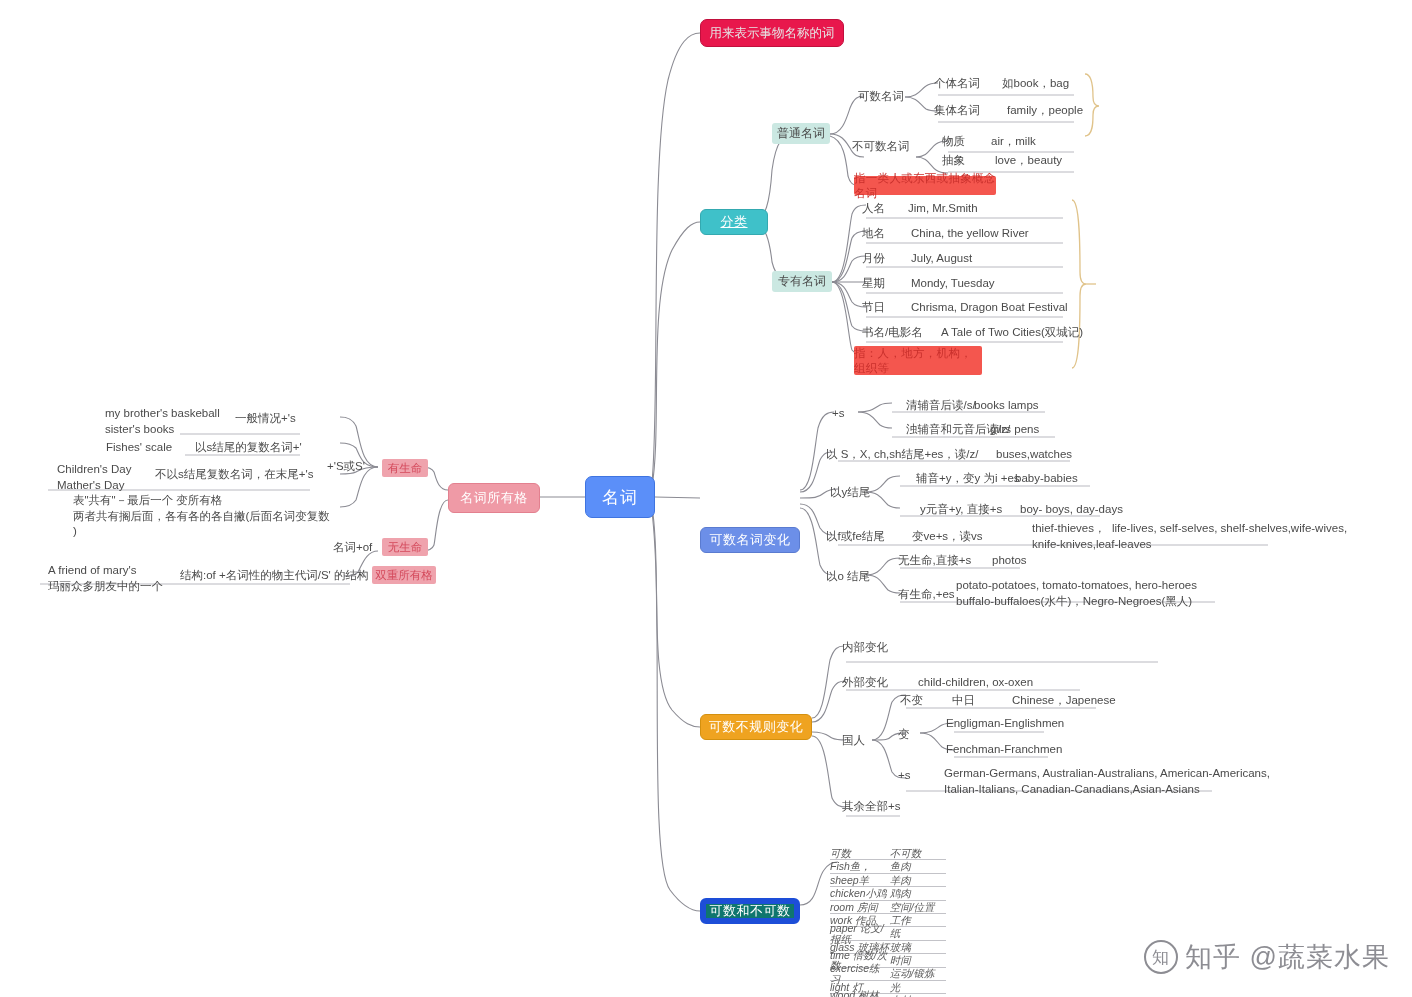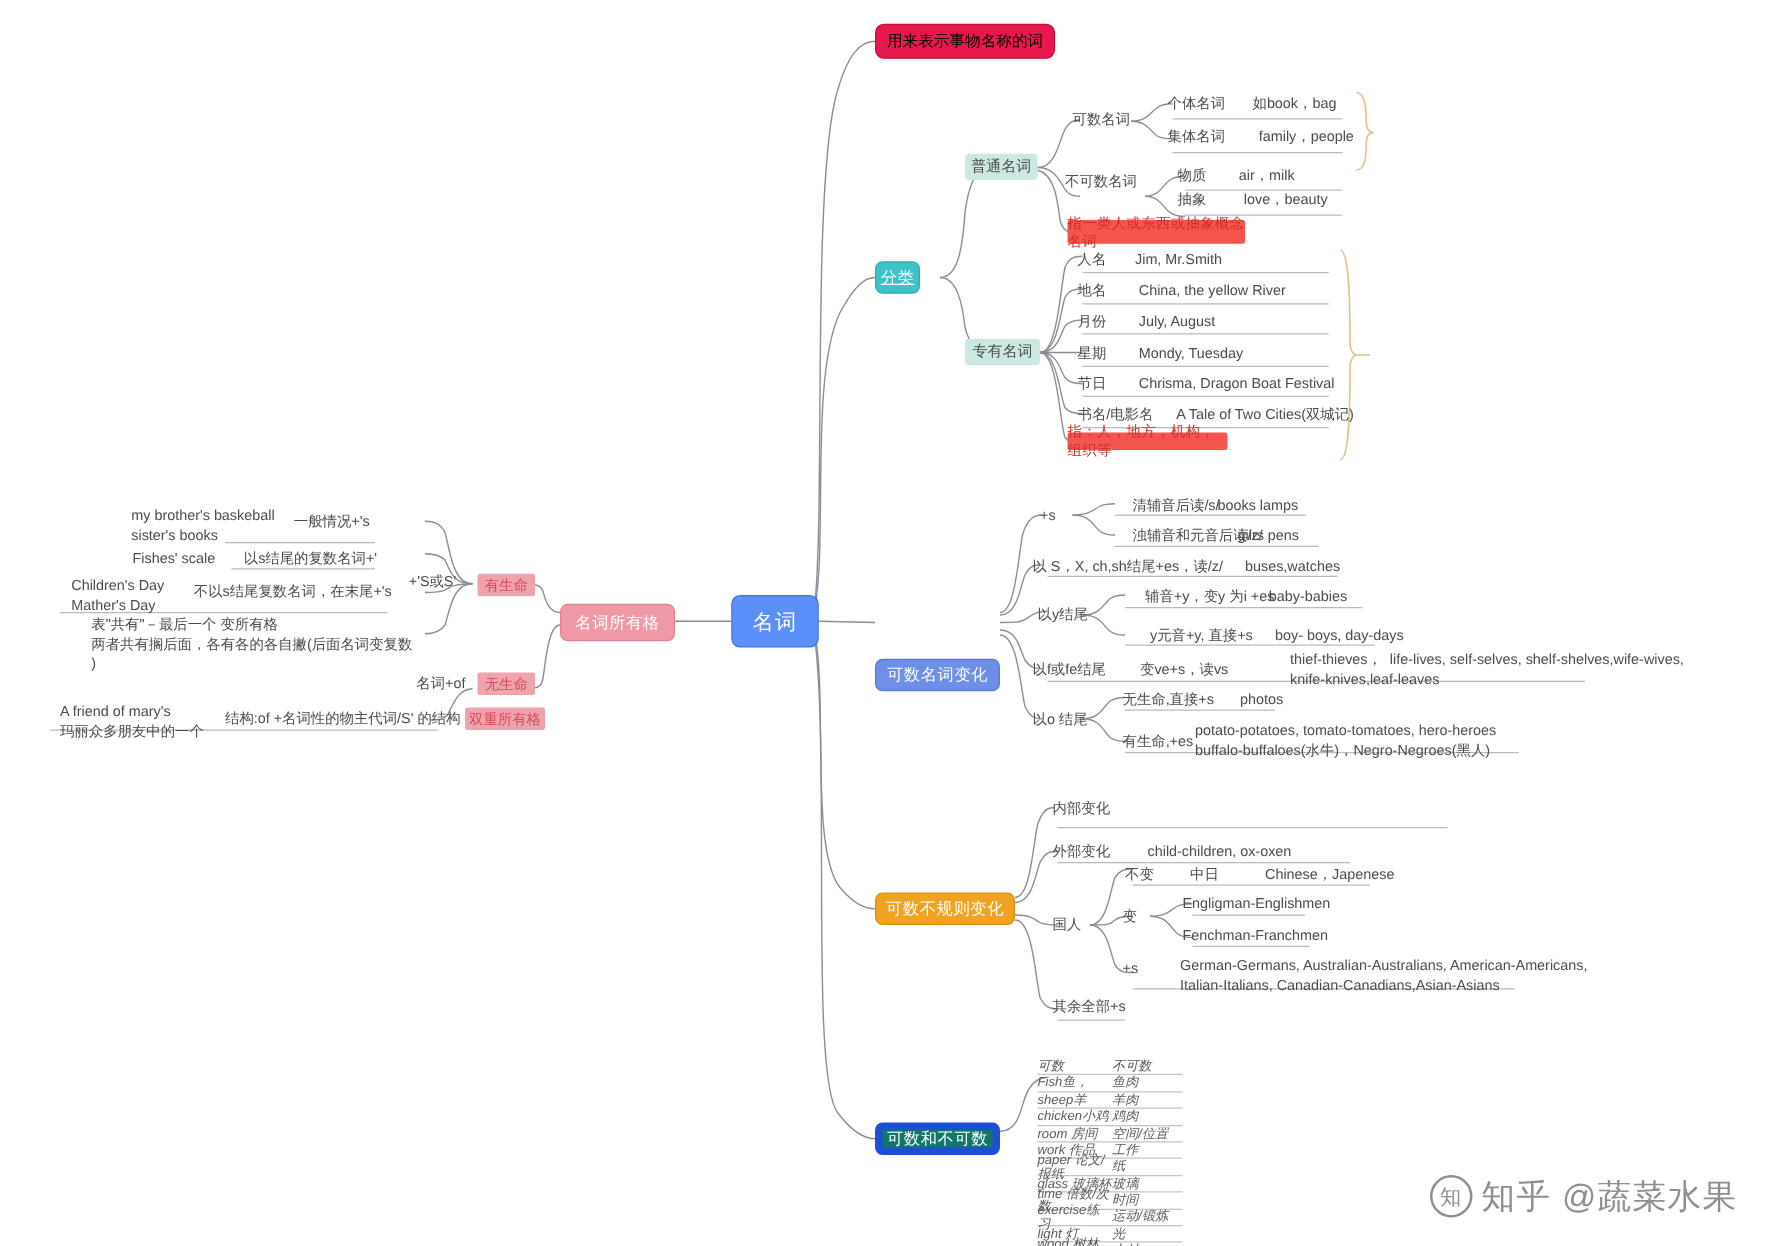--- a/index.html
+++ b/index.html
@@ -41,21 +41,21 @@
     display:flex;align-items:center;justify-content:center;
   }
   
   .callout-red{
     background:#f4564e;color:#c9302c;font-size:11.5px;
     display:flex;align-items:center;justify-content:center;border-radius:2px;
     letter-spacing:.3px;
   }
   .callout-crimson{
     background:#e8174c;border:1px solid #c10f3d;border-radius:7px;
-    color:#000000;font-size:12.5px;display:flex;align-items:center;justify-content:center;
+    color:#e5e5e5;font-size:12.5px;display:flex;align-items:center;justify-content:center;
   }
   .pink-tag{
     background:#efa3ad;color:#d44a5c;font-size:11.5px;border-radius:2px;
     display:flex;align-items:center;justify-content:center;
   }
 
   
   .txt{position:absolute;font-size:11.5px;color:#4a4a4a;line-height:1.35;white-space:pre;}
 
   
@@ -195,21 +195,21 @@
     <path class="underline" d="M180,434 L300,434"></path>
     <path class="underline" d="M185,455 L300,455"></path>
     <path class="underline" d="M48,490 L310,490"></path>
     <path class="underline" d="M40,584 L350,584"></path>
   </svg>
 
   <div class="node root" style="left:585px;top:476px;width:70px;height:42px;">名词</div>
 
   <div class="node callout-crimson" style="left:700px;top:19px;width:144px;height:28px;">用来表示事物名称的词</div>
 
-  <div class="node branch b-fenlei" style="left:700px;top:209px;width:36px;height:26px;text-decoration:underline;">分类</div>
+  <div class="node branch b-fenlei" style="left:700px;top:209px;width:68px;height:26px;text-decoration:underline;">分类</div>
   <div class="node branch b-keshu" style="left:700px;top:485px;width:100px;height:26px;margin-top:42px;">可数名词变化</div>
   <div class="node branch b-buguize" style="left:700px;top:714px;width:112px;height:26px;">可数不规则变化</div>
   <div class="node branch b-kebu" style="left:700px;top:898px;width:100px;height:26px;">可数和不可数</div>
   <div class="node branch b-suoyouge" style="left:448px;top:483px;width:92px;height:30px;">名词所有格</div>
 
   <div class="node sub-teal" style="left:772px;top:123px;width:58px;height:21px;">普通名词</div>
   <div class="node sub-teal" style="left:772px;top:271px;width:60px;height:21px;">专有名词</div>
 
   <div class="txt" style="left:858px;top:89px;">可数名词</div>
   <div class="txt" style="left:852px;top:139px;">不可数名词</div>
@@ -232,21 +232,21 @@
   <div class="txt" style="left:911px;top:226px;">China, the yellow River</div>
   <div class="txt" style="left:862px;top:251px;">月份</div>
   <div class="txt" style="left:911px;top:251px;">July, August</div>
   <div class="txt" style="left:862px;top:276px;">星期</div>
   <div class="txt" style="left:911px;top:276px;">Mondy, Tuesday</div>
   <div class="txt" style="left:862px;top:300px;">节日</div>
   <div class="txt" style="left:911px;top:300px;">Chrisma, Dragon Boat Festival</div>
   <div class="txt" style="left:862px;top:325px;">书名/电影名</div>
   <div class="txt" style="left:941px;top:325px;">A Tale of Two Cities(双城记)</div>
 
-  <div class="node callout-red" style="left:854px;top:346px;width:128px;height:14px;">指：人，地方，机构，组织等</div>
+  <div class="node callout-red" style="left:854px;top:346px;width:128px;height:29px;">指：人，地方，机构，组织等</div>
 
 
   <div class="txt" style="left:327px;top:459px;">+'S或S'</div>
   <div class="txt" style="left:333px;top:540px;">名词+of</div>
 
   <div class="node pink-tag" style="left:382px;top:459px;width:46px;height:18px;">有生命</div>
   <div class="node pink-tag" style="left:382px;top:538px;width:46px;height:18px;">无生命</div>
   <div class="node pink-tag" style="left:372px;top:566px;width:64px;height:18px;">双重所有格</div>
 
   <div class="txt" style="left:235px;top:411px;">一般情况+'s</div>

